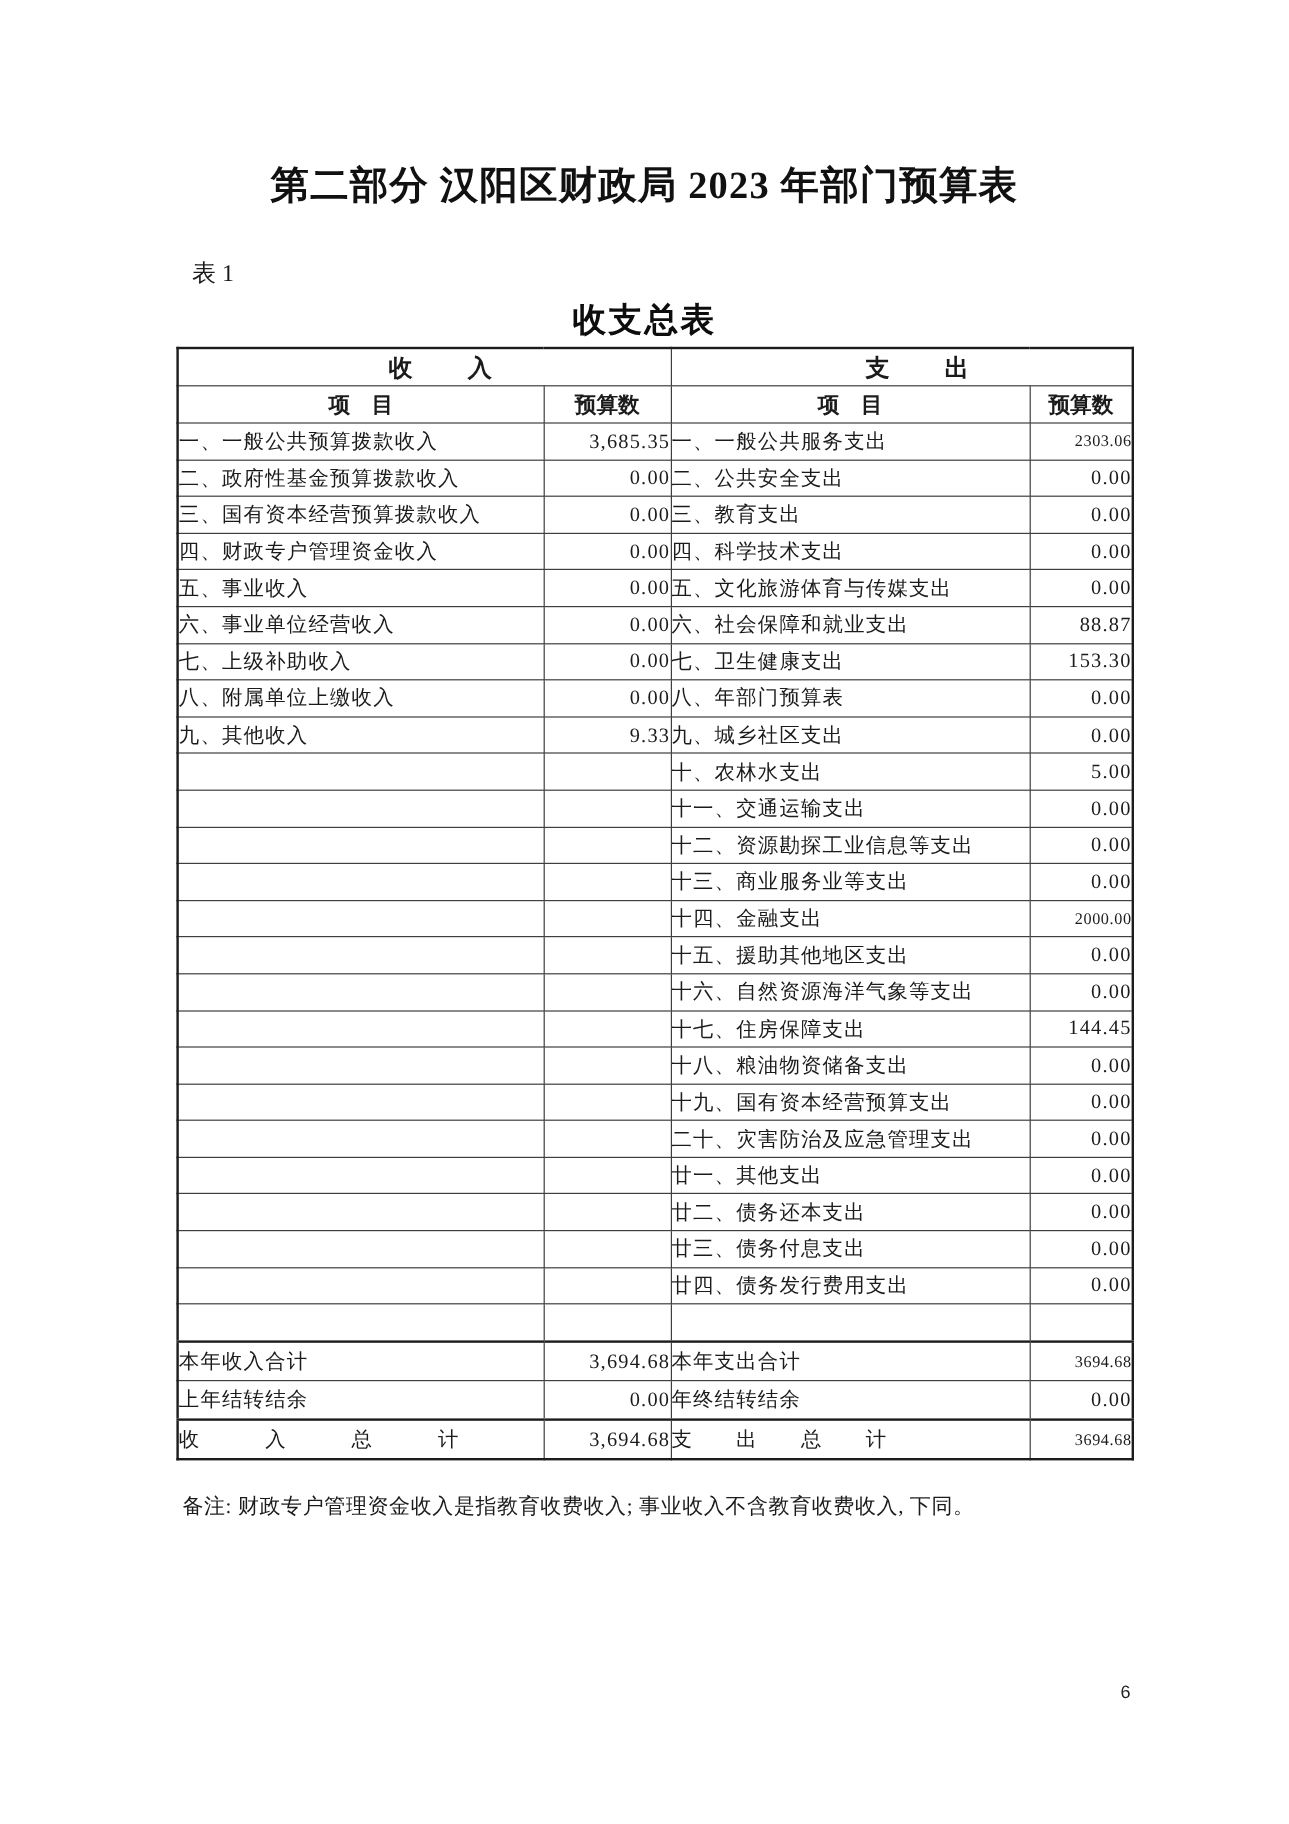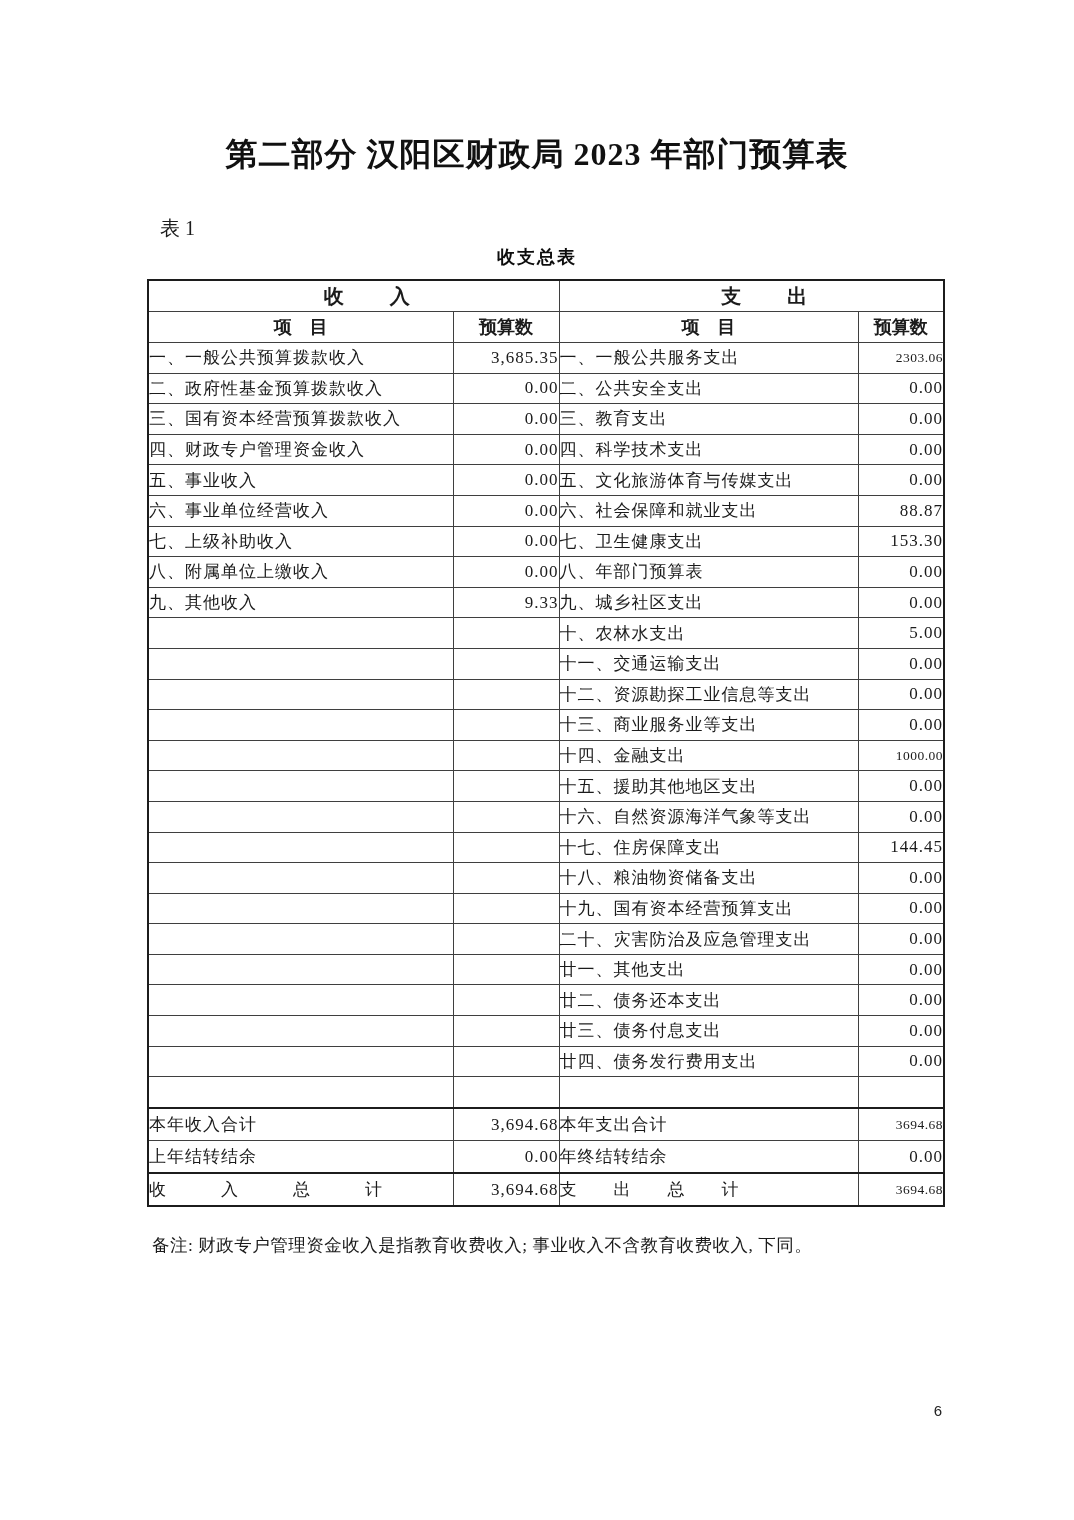--- a/index.html
+++ b/index.html
@@ -21,25 +21,25 @@
     line-height: 40px;
     letter-spacing: 1px;
     color: #111;
   }
   .table-label {
     margin: 42px 0 0 160px;
     font-size: 20px;
     line-height: 24px;
   }
   .table-title {
-    margin-top: 0;
+    margin-top: 10px;
     text-align: center;
     font-family: "Liberation Sans", "DejaVu Sans", sans-serif;
     font-weight: 700;
-    font-size: 18px;
+    font-size: 28px;
     line-height: 34px;
     letter-spacing: 2px;
     color: #0d0d0d;
   }
   .meta-row {
     width: 780px;
     margin: 13px 0 0 151px;
     display: flex;
     justify-content: space-between;
     font-size: 17.5px;
@@ -201,21 +201,21 @@
         <tr>
           <td class="item-cell"></td>
           <td class="value-cell"></td>
           <td class="item-cell">十三、商业服务业等支出</td>
           <td class="value-cell">0.00</td>
         </tr>
         <tr>
           <td class="item-cell"></td>
           <td class="value-cell"></td>
           <td class="item-cell">十四、金融支出</td>
-          <td class="value-cell small-num">1000.00</td>
+          <td class="value-cell small-num">2000.00</td>
         </tr>
         <tr>
           <td class="item-cell"></td>
           <td class="value-cell"></td>
           <td class="item-cell">十五、援助其他地区支出</td>
           <td class="value-cell">0.00</td>
         </tr>
         <tr>
           <td class="item-cell"></td>
           <td class="value-cell"></td>

